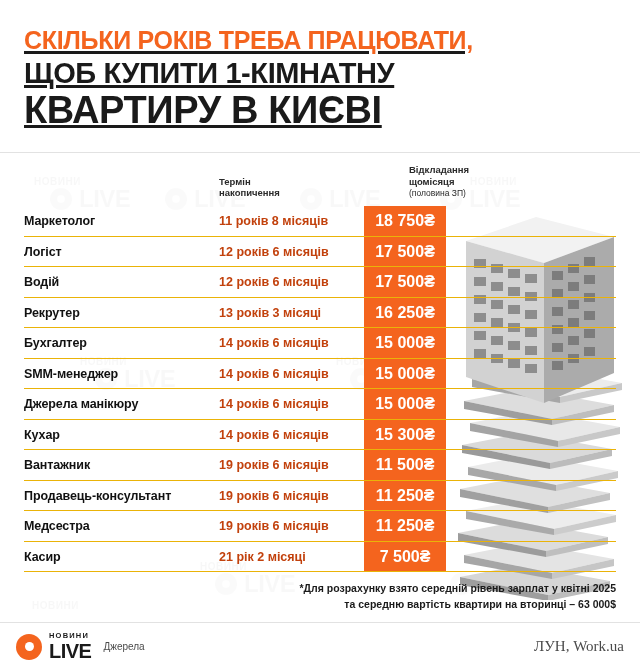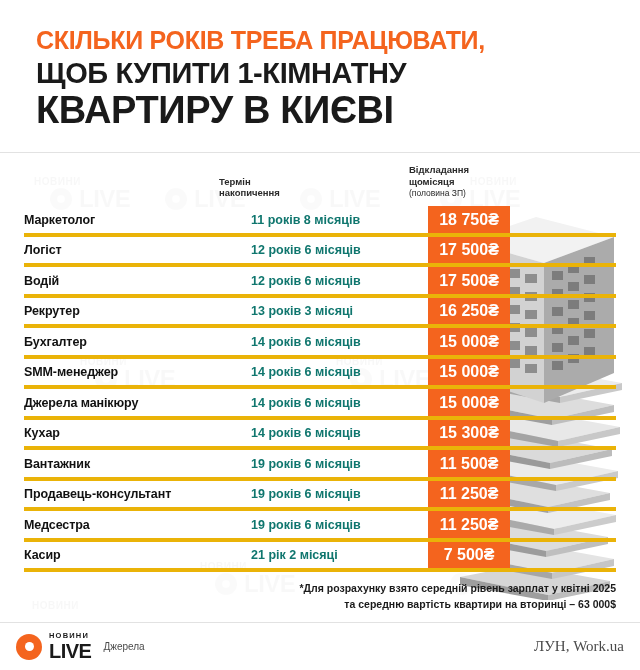--- a/index.html
+++ b/index.html
@@ -24,21 +24,22 @@
     background:#c9c9c9;
     display:flex; align-items:center; justify-content:center;
   }
   .wm .wm-dot i { width:8px; height:8px; border-radius:50%; background:#ffffff; display:block; }
   .wm .wm-txt { font-size:24px; font-weight:bold; color:#b8b8b8; letter-spacing:-0.5px; }
   .wm-small { opacity:0.09; font-size:10px; font-weight:bold; color:#b0b0b0; letter-spacing:0.5px; position:absolute; }
 
   
   .header {
     position:relative; z-index:2;
-    padding:22px 24px 6px 36px;
+    padding:22px 24px 6px 24px;
+    text-decoration:underline;
   }
   .header h1 {
     font-size:30px;
     line-height:1.12;
     font-weight:800;
     letter-spacing:-0.4px;
     text-transform:uppercase;
     font-family:"Liberation Sans", sans-serif;
   }
   .header .l1 { color:#F4641E; font-size:25px; letter-spacing:-0.3px; }
@@ -61,27 +62,26 @@
   }
   .c-job { width:195px; }
   .c-term { width:145px; font-weight:bold; }
   .c-save { width:105px; font-weight:bold;margin-left:45px; }
   .c-rest { flex:1; }
 
   .row {
     display:flex;
     align-items:center;
     height:30.5px;
-    border-bottom:4px solid #eab308;
+    border-bottom:1px solid #eab308;
     font-size:12.5px;
-    gap:32px;
   }
   .row:first-of-type { border-top:1px solid #e6e6e6; }
   .row .job { width:195px; font-weight:bold; color:#111; letter-spacing:-0.1px; }
-  .row .term { width:145px; font-weight:bold; color:#0f766e; }
+  .row .term { width:145px; font-weight:bold; color:#c2410c; }
   .row .save-cell { width:105px; display:flex; align-items:center; height:100%; }
   .row .save {
     background:#F4641E;
     color:#ffffff;
     font-weight:bold;
     font-size:16px;
     width:82px;
     height:100%;
     display:flex;
     align-items:center;

